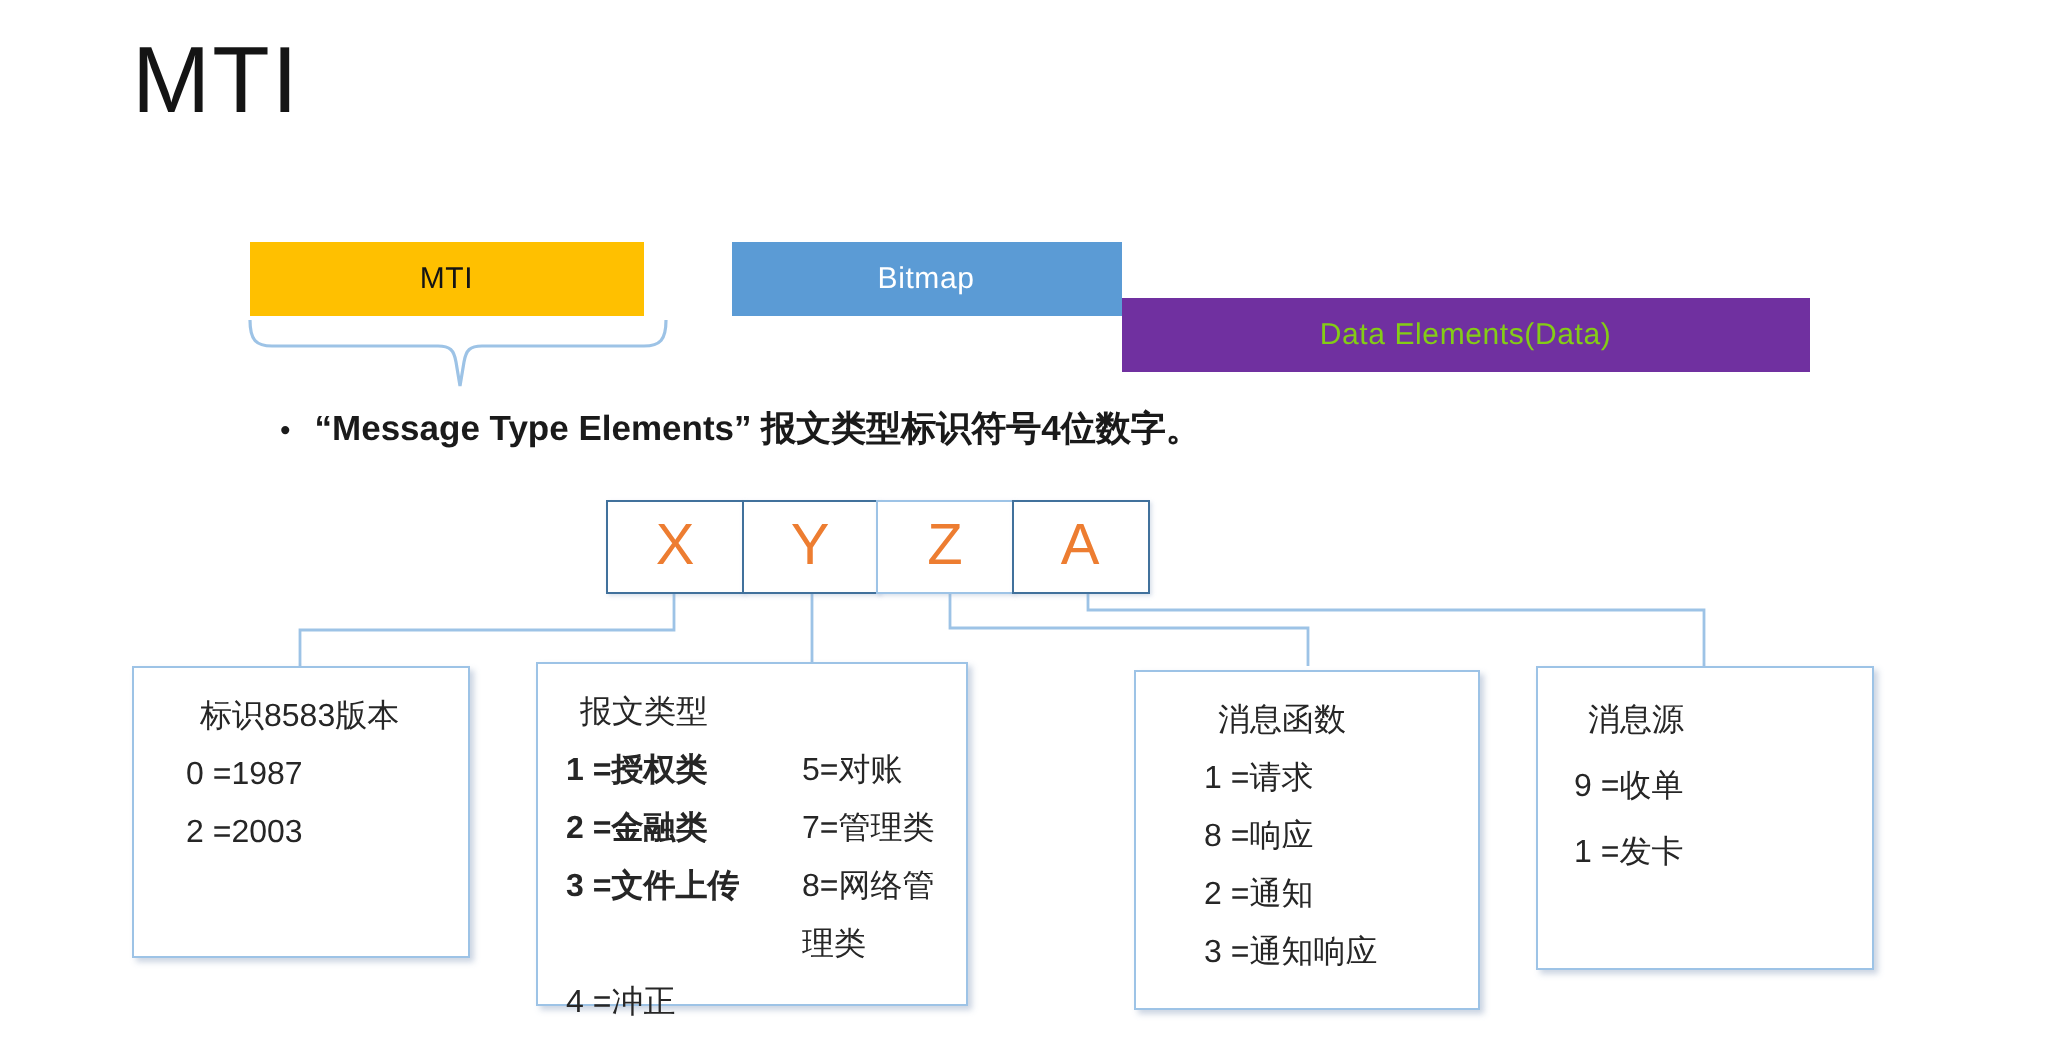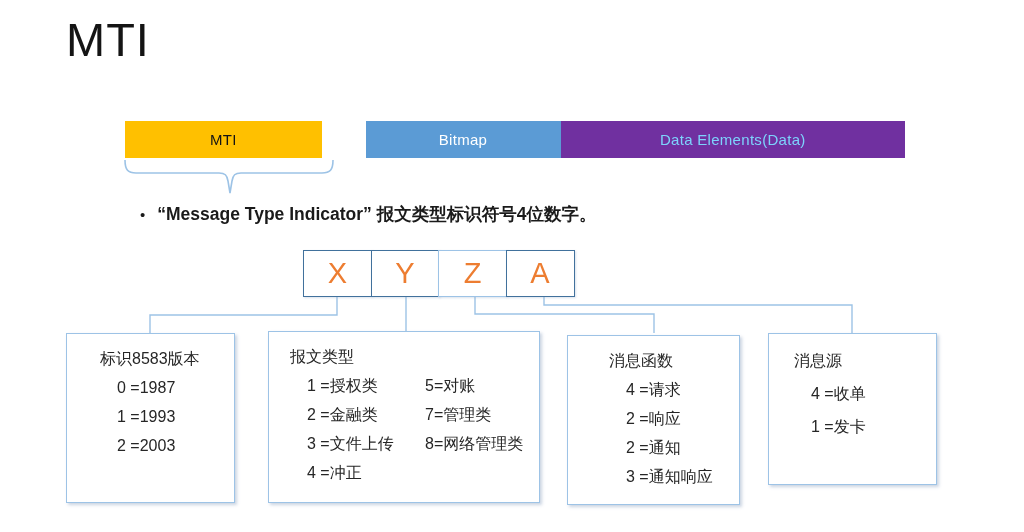--- a/index.html
+++ b/index.html
@@ -96,70 +96,67 @@
     position: absolute;
     background: #ffffff;
     border: 1.4px solid #9DC3E6;
     box-shadow: 2px 2px 3px rgba(140,160,190,0.45);
     font-size: 16px;
     line-height: 29px;
     color: #262626;
     padding-top: 10px;
   }
   .detail-box .box-title { padding-left: 7px; }
-  .detail-row { display: flex; margin-left: 24px; }
-  .detail-row .col-1 { min-width: 118px; }
-  .detail-box-1 { left: 66px;  top: 333px; width: 169px; height: 170px; padding-left: 26px; }
-  .detail-box-2 { left: 268px; top: 331px; width: 272px; height: 172px; padding-left: 14px; }
+  .detail-row { display: flex; }
+  .detail-row .col-1 { min-width: 118px; font-weight: bold; }
+  .detail-box-1 { left: 66px;  top: 333px; width: 169px; height: 146px; padding-left: 26px; }
+  .detail-box-2 { left: 268px; top: 331px; width: 216px; height: 172px; padding-left: 14px; }
   .detail-box-3 { left: 567px; top: 335px; width: 173px; height: 170px; padding-left: 34px; }
   .detail-box-4 { left: 768px; top: 333px; width: 169px; height: 152px; padding-left: 18px; line-height: 33px; }
 </style>
 </head>
 <body>
 
 <div class="slide">
 
   <div class="page-title">MTI</div>
 
   <div class="structure-bar">
       <div class="bar-seg" style="width: 26.7%; background: rgb(255, 192, 0); color: rgb(20, 20, 20);">MTI</div>
       <div class="bar-seg" style="width: 26.5%; background: rgb(91, 155, 213); color: rgb(255, 255, 255); margin-left: 44px;">Bitmap</div>
-      <div class="bar-seg" style="width: 46.8%; background: rgb(112, 48, 160); color: #7dd3fc;">Data Elements(Data)</div>
+      <div class="bar-seg" style="width: 46.8%; background: rgb(112, 48, 160); color: #84cc16; margin-top: 28px;">Data Elements(Data)</div>
     </div>
 
   <svg class="overlay-svg" viewBox="0 0 1024 532" xmlns="http://www.w3.org/2000/svg">
     <path d="M125,160 C125,170 128,173 136,173 L219,173 C225,173 227,175 228,181 L230,193 L232,181 C233,175 235,173 241,173 L322,173 C330,173 333,170 333,160" fill="none" stroke="#9DC3E6" stroke-width="1.6"></path>
     <polyline points="337,297 337,315 150,315 150,333" fill="none" stroke="#9DC3E6" stroke-width="1.4"></polyline>
     <polyline points="406,297 406,333" fill="none" stroke="#9DC3E6" stroke-width="1.4"></polyline>
     <polyline points="475,297 475,314 654,314 654,333" fill="none" stroke="#9DC3E6" stroke-width="1.4"></polyline>
     <polyline points="544,297 544,305 852,305 852,333" fill="none" stroke="#9DC3E6" stroke-width="1.4"></polyline>
   </svg>
 
   <div class="bullet-line">
     <span class="bullet-dot">•</span>
-    <span>“Message Type Indicator” 报文类型标识符号4位数字。</span>
+    <span>“Message Type Elements” 报文类型标识符号4位数字。</span>
   </div>
 
   <div class="digit-row">
       <div class="digit-cell" style="border: 1.5px solid rgb(65, 113, 156); color: rgb(237, 125, 49);">X</div>
       <div class="digit-cell" style="border: 1.5px solid rgb(65, 113, 156); color: rgb(237, 125, 49);">Y</div>
       <div class="digit-cell" style="border: 1.5px solid rgb(157, 195, 230); color: rgb(237, 125, 49);">Z</div>
       <div class="digit-cell" style="border: 1.5px solid rgb(65, 113, 156); color: rgb(237, 125, 49);">A</div>
     </div>
 
   <div id="detail-layer">
       <div class="detail-box detail-box-1">
         <div class="box-title">标识8583版本</div>
         <div class="detail-row">
           <span>0 =1987</span>
         </div>
         <div class="detail-row">
-          <span>1 =1993</span>
-        </div>
-        <div class="detail-row">
           <span>2 =2003</span>
         </div>
       </div>
       <div class="detail-box detail-box-2">
         <div class="box-title">报文类型</div>
         <div class="detail-row">
           <span class="col-1">1 =授权类</span>
           <span>5=对账</span>
         </div>
         <div class="detail-row">
@@ -170,36 +167,36 @@
           <span class="col-1">3 =文件上传</span>
           <span>8=网络管理类</span>
         </div>
         <div class="detail-row">
           <span>4 =冲正</span>
         </div>
       </div>
       <div class="detail-box detail-box-3">
         <div class="box-title">消息函数</div>
         <div class="detail-row">
-          <span>4 =请求</span>
-        </div>
-        <div class="detail-row">
-          <span>2 =响应</span>
+          <span>1 =请求</span>
+        </div>
+        <div class="detail-row">
+          <span>8 =响应</span>
         </div>
         <div class="detail-row">
           <span>2 =通知</span>
         </div>
         <div class="detail-row">
           <span>3 =通知响应</span>
         </div>
       </div>
       <div class="detail-box detail-box-4">
         <div class="box-title">消息源</div>
         <div class="detail-row">
-          <span>4 =收单</span>
+          <span>9 =收单</span>
         </div>
         <div class="detail-row">
           <span>1 =发卡</span>
         </div>
       </div>
     </div>
 
 </div>
 
 </body></html>

